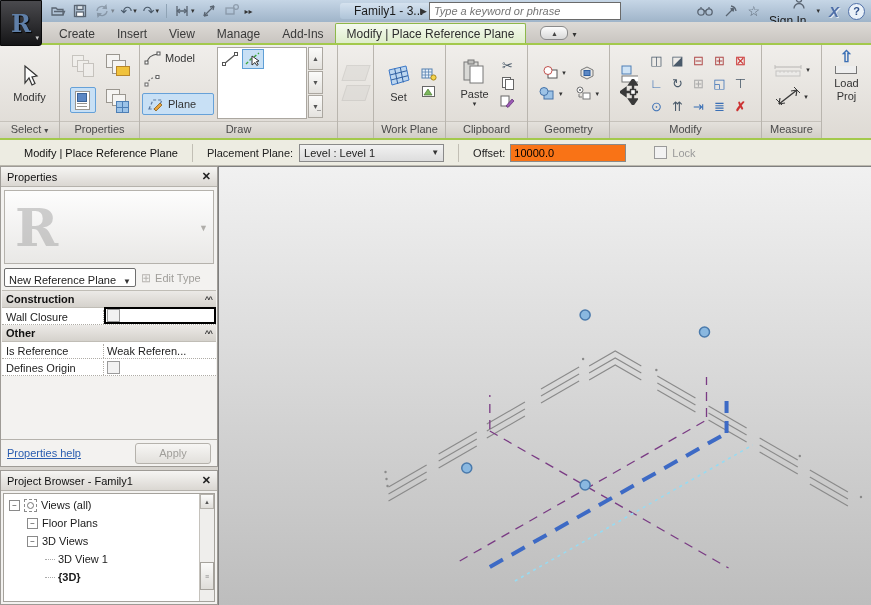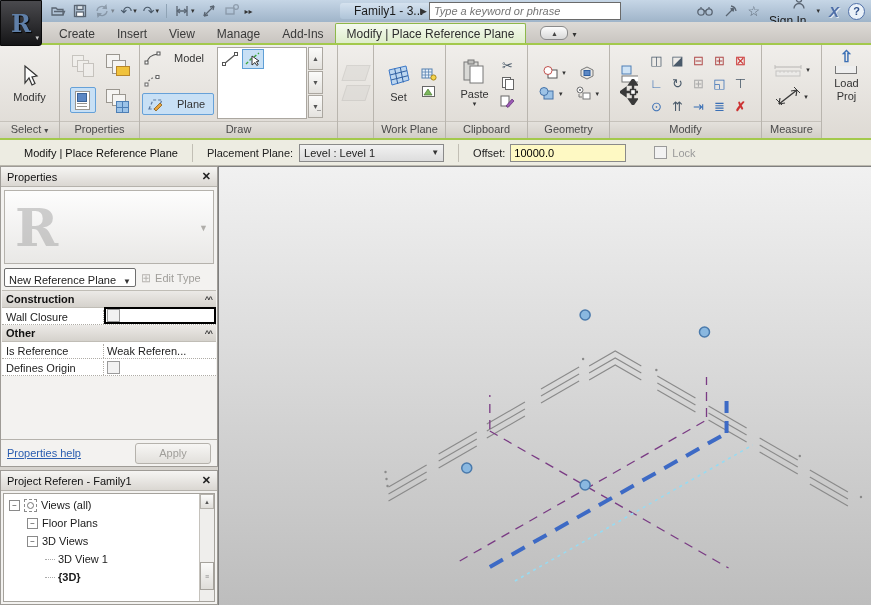--- a/index.html
+++ b/index.html
@@ -50,21 +50,21 @@
   .plabel{height:16px;line-height:15px;font-size:11px;color:#4A4A4A;text-align:center;
     background:linear-gradient(#E4E1DC,#D2CEC7);border-top:1px solid #C6C2BB;white-space:nowrap;overflow:hidden;}
   .bigbtn{display:flex;flex-direction:column;align-items:center;justify-content:center;gap:3px;
     padding:2px 4px;border-radius:2px;font-size:11px;color:#333;}
   .colc{flex-direction:column;align-items:center;justify-content:center;}
   .icon22{width:24px;height:24px;position:relative;flex:none;}
   .sq{position:absolute;border:1px solid #9A968F;background:#F5F4F2;}
   .selicon{background:#C8E0F5;border:1px solid #66A1D8;border-radius:2px;}
   .smallbtn{display:flex;align-items:center;justify-content:center;width:18px;height:16px;font-size:11px;color:#444;}
   .drawleft{display:flex;flex-direction:column;gap:1px;width:72px;}
-  .drawrow{display:flex;align-items:center;gap:12px;height:22px;padding-left:2px;font-size:11px;color:#333;}
+  .drawrow{display:flex;align-items:center;gap:3px;height:22px;padding-left:2px;font-size:11px;color:#333;}
   .planebtn{background:#C8E0F5;border:1px solid #66A1D8;border-radius:2px;height:20px;}
   .gallery{width:86px;border:1px solid #ABA7A0;background:#FFF;margin-left:3px;display:flex;
     align-items:flex-start;padding:1px;gap:1px;}
   .gcell{width:22px;height:20px;display:flex;align-items:center;justify-content:center;}
   .gcell.sel{background:#C8E0F5;border:1px solid #5F9FD6;box-sizing:border-box;}
   .gscroll{width:15px;margin-left:1px;display:flex;flex-direction:column;gap:1px;}
   .gsbtn{height:21px;border:1px solid #ABA7A0;background:linear-gradient(#FBFBFA,#E4E2DE);
     display:flex;align-items:center;justify-content:center;font-size:7px;color:#555;}
   .minipanel .pbody{flex-direction:column;align-items:center;justify-content:center;gap:4px;}
   .formshape{width:22px;height:14px;background:#D7D5D1;border:1px solid #BCBAB6;transform:skewX(-18deg);}
@@ -81,21 +81,21 @@
   .loadtray{width:20px;height:7px;border:1px solid #777;border-top:none;background:#EEE;}
   .loadtxt{font-size:11px;color:#333;text-align:center;line-height:13px;white-space:nowrap;}
   
   .optionsbar{position:absolute;left:0;top:140px;width:871px;height:26px;background:#EDECE2;
     border-bottom:1px solid #BBB8AE;display:flex;align-items:center;box-sizing:border-box;font-size:11px;}
   .obmode{margin-left:24px;color:#111;}
   .obsep{width:1px;height:18px;background:#C2BFB5;margin:0 14px;}
   .combo{display:flex;align-items:center;justify-content:space-between;width:145px;height:18px;
     border:1px solid #8A8A8A;background:linear-gradient(#F2F2F2,#DDD);padding:0 4px;box-sizing:border-box;}
   .combocaret{font-size:8px;color:#333;}
-  .obinput{width:108px;height:16px;border:1px solid #8A8A8A;background:#fef9c3;font-size:11px;padding:0 3px;
+  .obinput{width:108px;height:16px;border:1px solid #8A8A8A;background:#f97316;font-size:11px;padding:0 3px;
     font-family:"Liberation Sans",sans-serif;}
   .cb{width:11px;height:11px;border:1px solid #9A9A9A;background:#F2F2F2;display:inline-block;}
   .locklab{color:#9A9A9A;margin-left:5px;}
   
   .main{position:absolute;left:0;top:166px;width:871px;height:439px;display:flex;background:#DDDAD5;}
   .dock{width:218px;flex:none;display:flex;flex-direction:column;background:#D6D3CE;}
   .palette{border:1px solid #9E9B96;background:#F3F2F0;display:flex;flex-direction:column;box-sizing:border-box;}
   .pal-props{height:301px;flex:none;}
   .pal-brow{flex:1;margin-top:3px;}
   .palhead{height:19px;flex:none;display:flex;align-items:center;padding:0 6px;
@@ -603,21 +603,21 @@
           </div>
         </div>
         <div class="palfoot">
           <span class="helplink">Properties help</span>
           <span class="applybtn">Apply</span>
         </div>
       </div>
 
       <div class="palette pal-brow">
         <div class="palhead">
-          <span>Project Referen - Family1</span>
+          <span>Project Browser - Family1</span>
           <span class="palclose">✕</span>
         </div>
         <div class="treewrap">
           <div class="tree">
               <div class="trow" style="padding-left: 5px;">
                 <span class="expbox">−</span>
                 <span class="viewsic"></span>
                 <span>Views (all)</span>
               </div>
               <div class="trow" style="padding-left: 23px;">

